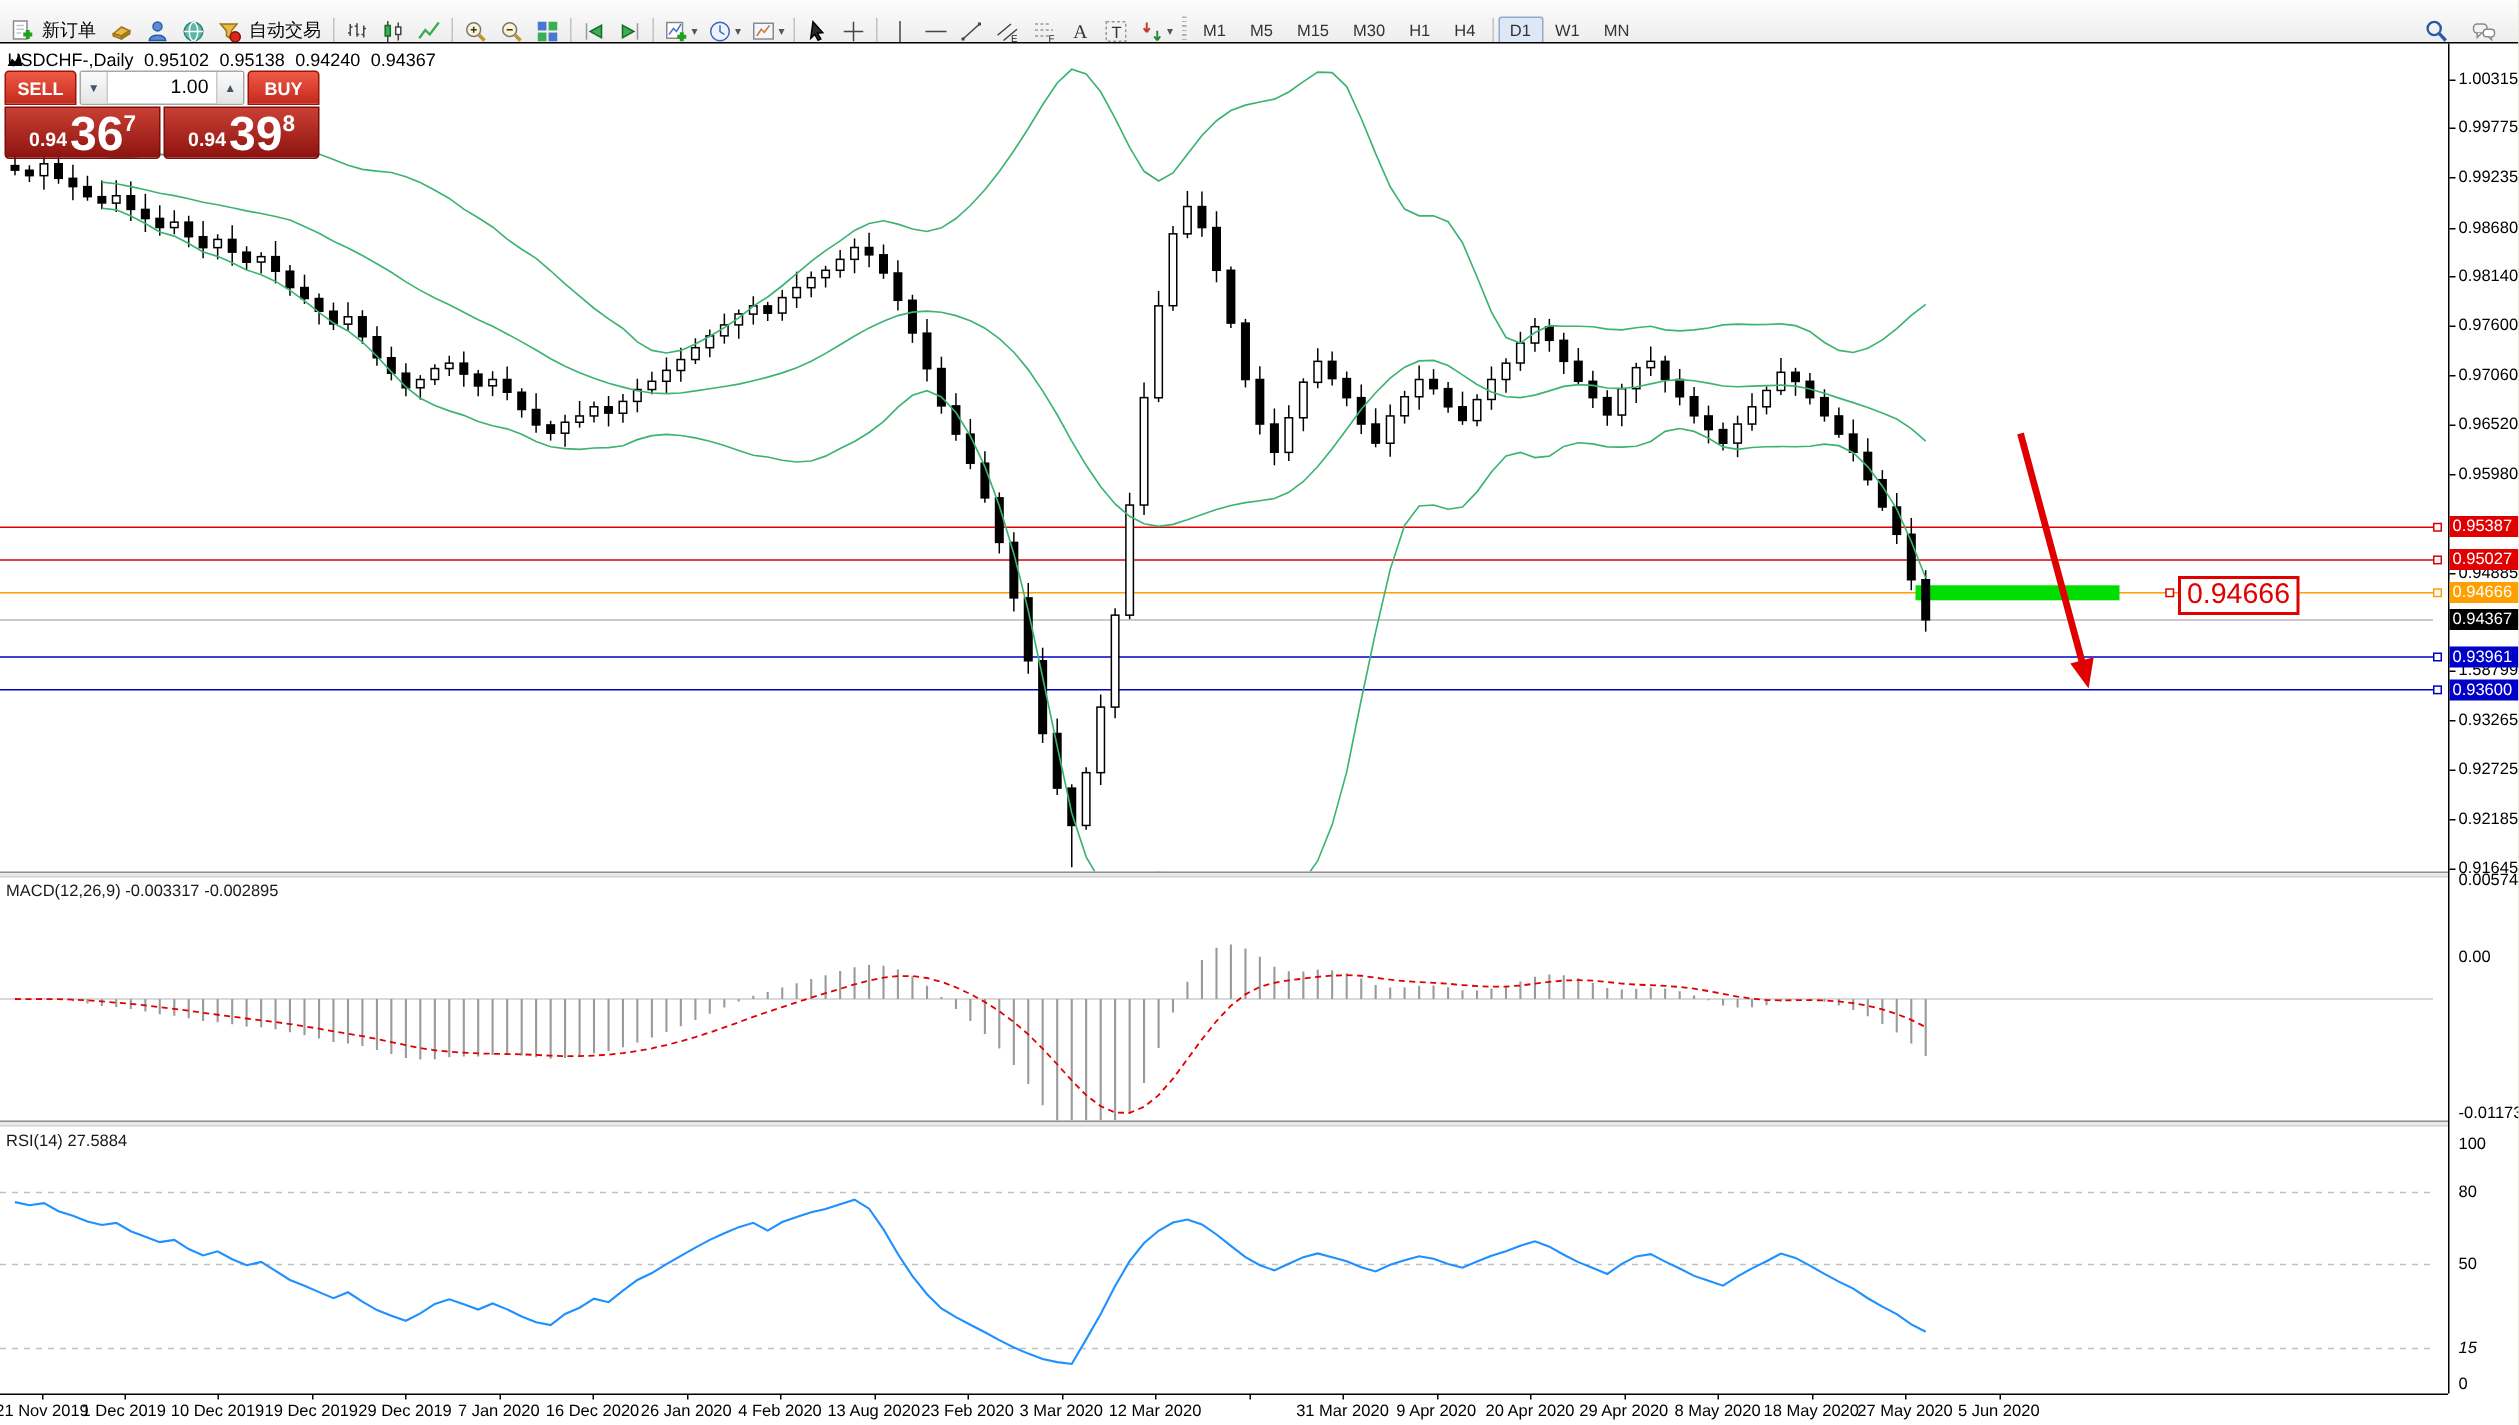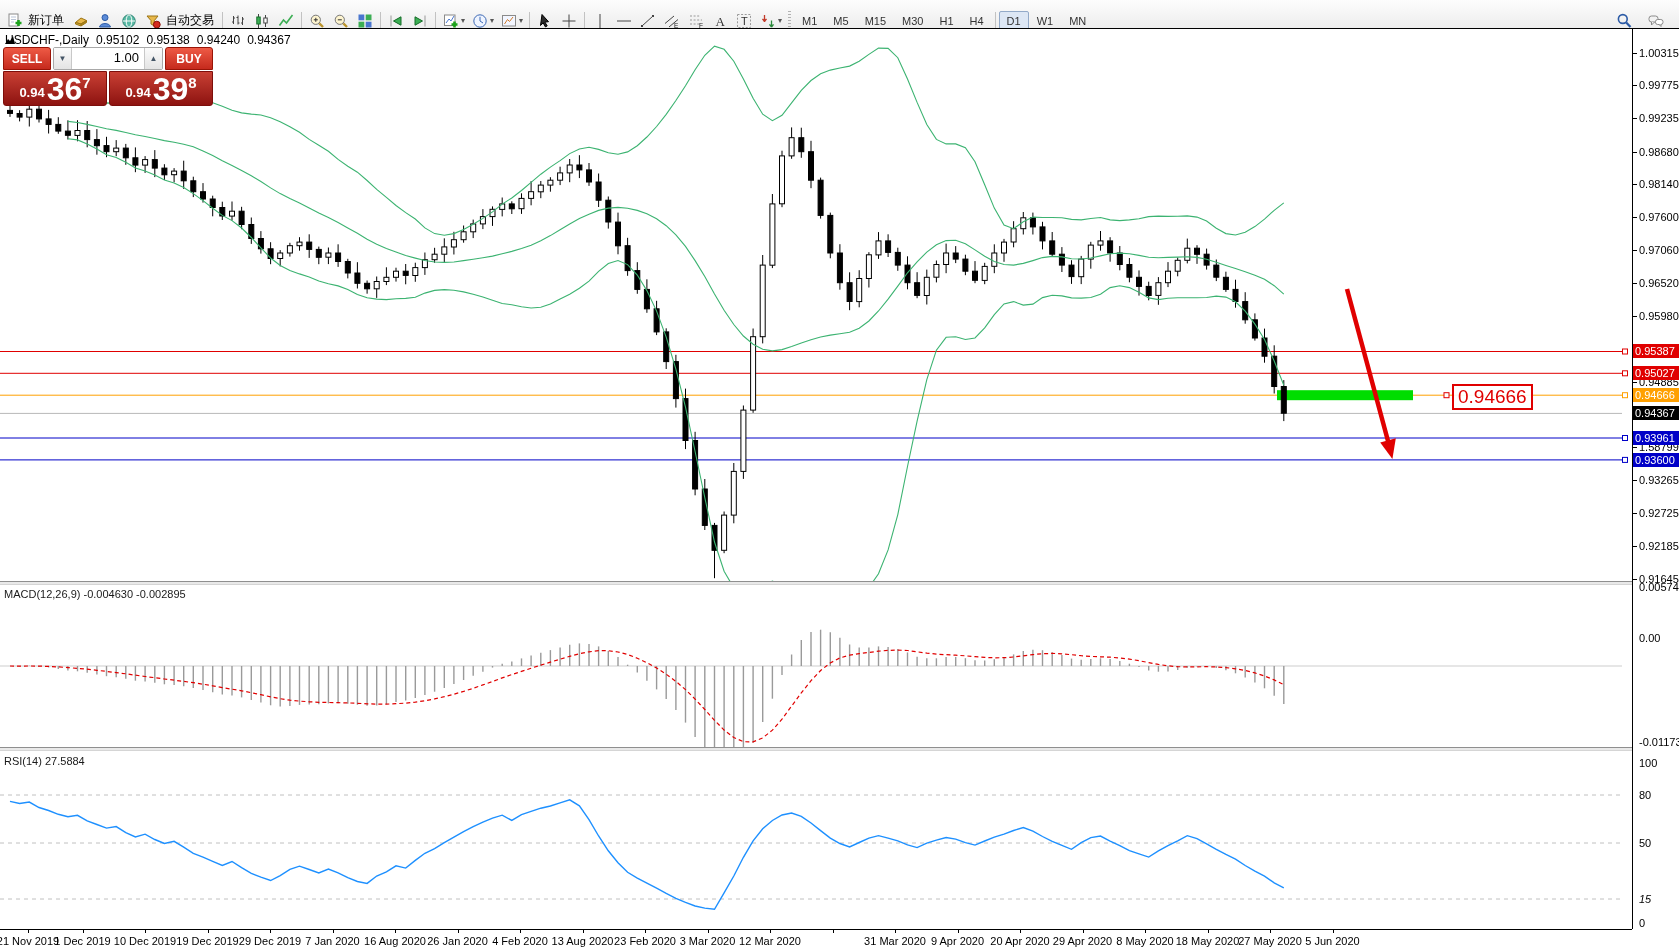--- a/index.html
+++ b/index.html
@@ -754,21 +754,21 @@
         <div class="dlabel" style="left: 82.5px;">1 Dec 2019</div>
         <div class="dtick" style="left: 145px;"></div>
         <div class="dlabel" style="left: 145px;">10 Dec 2019</div>
         <div class="dtick" style="left: 207.5px;"></div>
         <div class="dlabel" style="left: 207.5px;">19 Dec 2019</div>
         <div class="dtick" style="left: 270px;"></div>
         <div class="dlabel" style="left: 270px;">29 Dec 2019</div>
         <div class="dtick" style="left: 332.5px;"></div>
         <div class="dlabel" style="left: 332.5px;">7 Jan 2020</div>
         <div class="dtick" style="left: 395px;"></div>
-        <div class="dlabel" style="left: 395px;">16 Aug 2020</div>
+        <div class="dlabel" style="left: 395px;">16 Dec 2020</div>
         <div class="dtick" style="left: 457.5px;"></div>
         <div class="dlabel" style="left: 457.5px;">26 Jan 2020</div>
         <div class="dtick" style="left: 520px;"></div>
         <div class="dlabel" style="left: 520px;">4 Feb 2020</div>
         <div class="dtick" style="left: 582.5px;"></div>
         <div class="dlabel" style="left: 582.5px;">13 Aug 2020</div>
         <div class="dtick" style="left: 645px;"></div>
         <div class="dlabel" style="left: 645px;">23 Feb 2020</div>
         <div class="dtick" style="left: 707.5px;"></div>
         <div class="dlabel" style="left: 707.5px;">3 Mar 2020</div>
@@ -824,21 +824,21 @@
         <div class="oc-price">
           <span class="small">0.94</span>
           <span class="big">39</span>
           <span class="sup">8</span>
         </div>
       </div>
     </div>
 
     <div class="ind-label" style="top:559px;">
       <span>MACD(12,26,9)</span>
-      <span>-0.004630</span>
+      <span>-0.003317</span>
       <span>-0.002895</span>
     </div>
     <div class="ind-label" style="top:726px;">
       <span>RSI(14)</span>
       <span>27.5884</span>
     </div>
 
     <div class="price-tag">0.94666</div>
   </div>
 </div>

